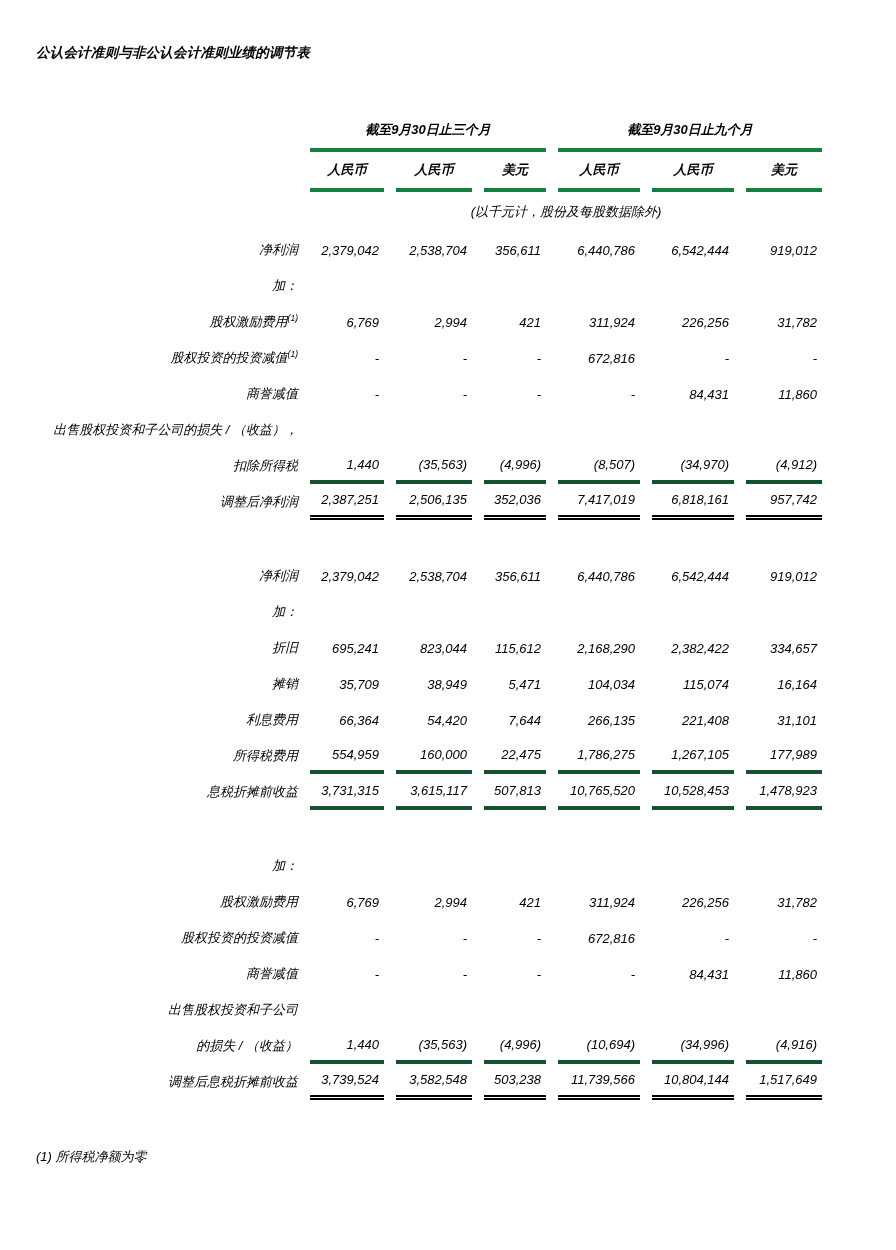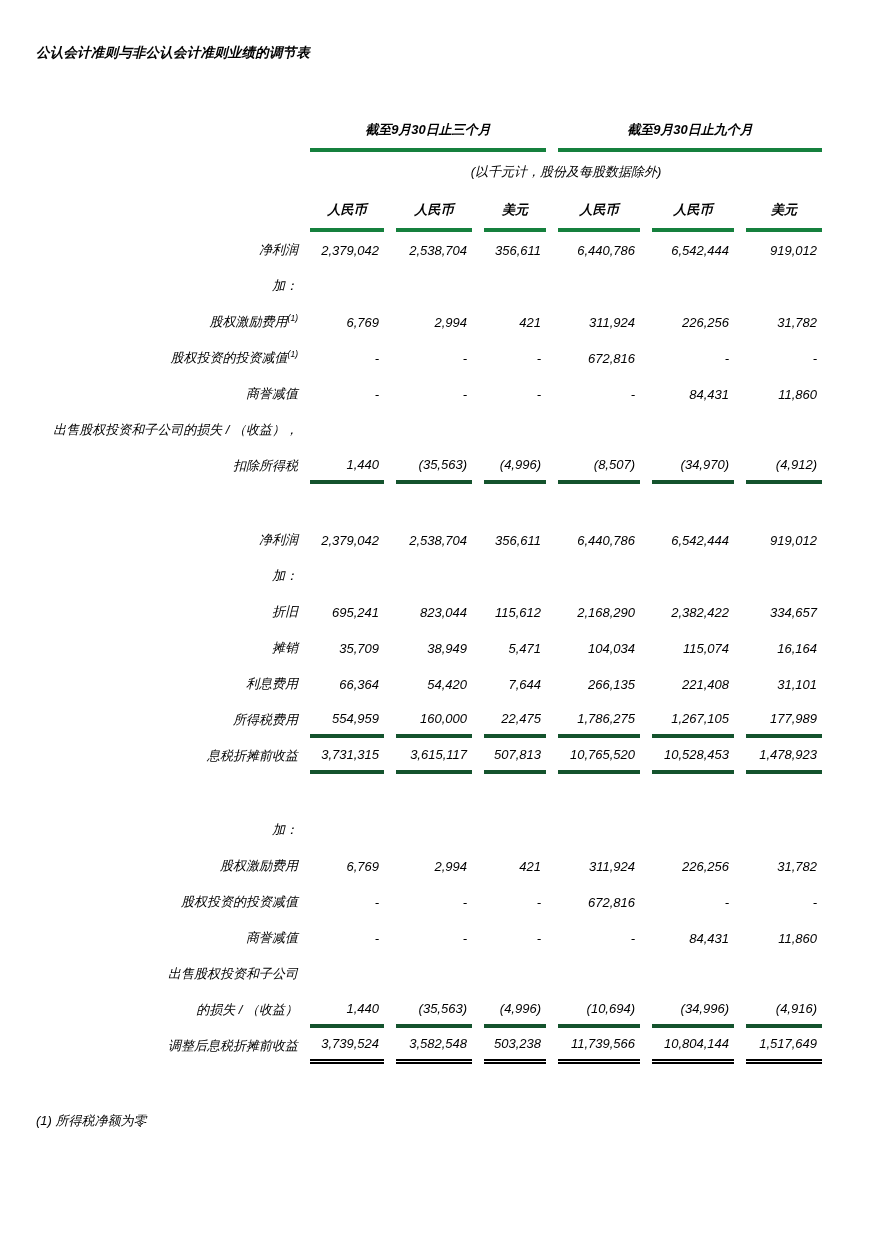--- a/index.html
+++ b/index.html
@@ -41,30 +41,30 @@
       <col style="width:76px">
     </colgroup>
     <thead>
       <tr>
         <td class="lbl"></td>
         <th class="grp" colspan="3">截至9月30日止三个月</th>
         <th class="grp" colspan="3">截至9月30日止九个月</th>
       </tr>
       <tr>
         <td class="lbl"></td>
-        <td class="note" colspan="6">(以千元计，股份及每股数据除外)</td>
+        <th class="cur">人民币</th>
+        <th class="cur">人民币</th>
+        <th class="cur">美元</th>
+        <th class="cur">人民币</th>
+        <th class="cur">人民币</th>
+        <th class="cur">美元</th>
       </tr>
       <tr>
         <td class="lbl"></td>
-        <th class="cur">人民币</th>
-        <th class="cur">人民币</th>
-        <th class="cur">美元</th>
-        <th class="cur">人民币</th>
-        <th class="cur">人民币</th>
-        <th class="cur">美元</th>
+        <td class="note" colspan="6">(以千元计，股份及每股数据除外)</td>
       </tr>
     </thead>
     <tbody>
         <tr>
           <td class="lbl"><span>净利润</span></td>
           <td class="v">2,379,042</td>
           <td class="v">2,538,704</td>
           <td class="v">356,611</td>
           <td class="v">6,440,786</td>
           <td class="v">6,542,444</td>
@@ -117,20 +117,29 @@
         </tr>
         <tr>
           <td class="lbl ind2"><span>扣除所得税</span></td>
           <td class="v single">1,440</td>
           <td class="v single">(35,563)</td>
           <td class="v single">(4,996)</td>
           <td class="v single">(8,507)</td>
           <td class="v single">(34,970)</td>
           <td class="v single">(4,912)</td>
         </tr>
+        <tr>
+          <td class="lbl"><span>调整后净利润</span></td>
+          <td class="v double">2,387,251</td>
+          <td class="v double">2,506,135</td>
+          <td class="v double">352,036</td>
+          <td class="v double">7,417,019</td>
+          <td class="v double">6,818,161</td>
+          <td class="v double">957,742</td>
+        </tr>
         <tr class="spacer">
           <td colspan="7"></td>
         </tr>
         <tr>
           <td class="lbl"><span>净利润</span></td>
           <td class="v">2,379,042</td>
           <td class="v">2,538,704</td>
           <td class="v">356,611</td>
           <td class="v">6,440,786</td>
           <td class="v">6,542,444</td>

